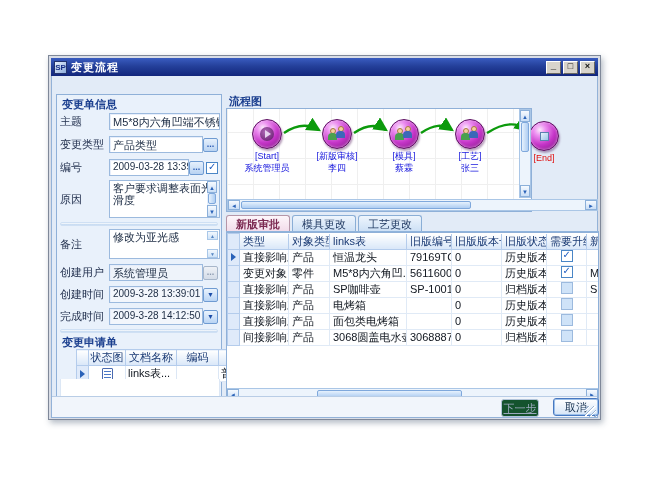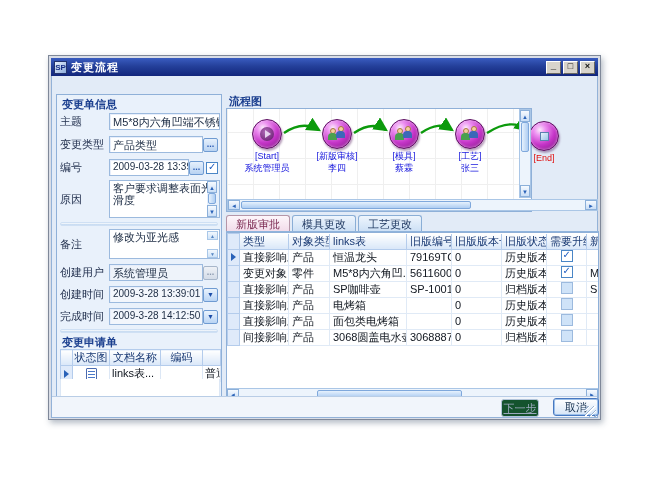--- a/index.html
+++ b/index.html
@@ -53,21 +53,21 @@
   .frow .flabel { width:49px; color:#22304e; white-space:nowrap; overflow:hidden; }
   .sep { position:absolute; left:3px; width:158px; height:4px;
     background:linear-gradient(180deg,#ffffff,#b9d2ee); border-radius:2px; border:1px solid #cfe0f4; }
 
   .txtarea { position:relative; background:#fff; border:1px solid #9cbade; }
   .txtarea .txt { padding:1px 3px; line-height:12px; }
   .spinner { position:absolute; right:1px; width:11px; display:flex; flex-direction:column; justify-content:space-between; }
   .spin-btn { height:9px; background:linear-gradient(180deg,#f2f8fe,#cfe3f8); border:1px solid #a9c7e8; color:#5585c2; font-size:5px; line-height:8px; text-align:center; }
 
   
-  .mini-table { position:absolute; left:3px; width:160px; border-collapse:collapse; table-layout:fixed; background:#fff; }
+  .mini-table { position:absolute; left:19px; width:160px; border-collapse:collapse; table-layout:fixed; background:#fff; }
   .mini-table th { background:linear-gradient(180deg,#ffffff,#d9e7f8); border:1px solid #b4ccec; font-weight:normal; color:#1a3a74; height:15px; overflow:hidden; white-space:nowrap; }
   .mini-table td { border:1px solid #dce7f5; height:15px; overflow:hidden; white-space:nowrap; padding:0 2px; background:#fff; color:#10161f; }
   .row-marker { width:0; height:0; border-top:4px solid transparent; border-bottom:4px solid transparent; border-left:5px solid #2a62b8; margin:0 auto; }
   .doc-icon { width:11px; height:12px; background:#fff; border:1px solid #4a6ab0; margin:0 auto; position:relative; border-radius:1px; }
   .doc-icon::before { content:""; position:absolute; left:1px; top:2px; width:7px; height:1px; background:#4a78c8; box-shadow:0 3px 0 #4a78c8, 0 6px 0 #4a78c8; }
 
   
   .flow-group { position:absolute; left:174px; top:17px; width:373px; height:119px; }
   .flow-canvas { position:absolute; left:0; top:15px; width:306px; height:104px; background:#ffffff; border:1px solid #8fb0d8;
     background-image:repeating-linear-gradient(0deg,#efefef 0 1px,transparent 1px 26px),
@@ -87,21 +87,21 @@
   .person.p1 { left:0; top:2px; } .person.p1 .body { background:#4aa04e; }
   .person.p2 { left:8px; top:0; } .person.p2 .body { background:#3c68b8; }
   .node-cube { position:absolute; left:10px; top:10px; width:9px; height:9px; background:linear-gradient(135deg,#e8f4fd,#9cc2e8); border:1px solid #5c80b0; }
   .node-label { margin-top:2px; font-size:9px; line-height:10px; color:#1515dd; white-space:nowrap; }
   .flow-node.end .node-label { color:#e01010; }
 
   
   .tabbar { position:absolute; left:174px; top:139px; width:373px; height:17px; display:flex; gap:2px; border-bottom:1px solid #90b4dc; }
   .tab { padding:1px 9px 0; border:1px solid #8aaed6; border-bottom:none; border-radius:3px 3px 0 0;
     background:linear-gradient(180deg,#eef5fd,#cde0f5); color:#1c355e; white-space:nowrap; }
-  .tab.active { background:linear-gradient(180deg,#fdf6fa,#f2dcea); border-color:#b596a8; color:#7c2a52; font-weight:normal; }
+  .tab.active { background:linear-gradient(180deg,#fdf6fa,#f2dcea); border-color:#b596a8; color:#7c2a52; font-weight:bold; }
 
   .table-wrap { position:absolute; left:174px; top:156px; width:373px; height:169px; background:#ffffff; border:1px solid #8fb0d8; overflow:hidden; }
   .main-table { border-collapse:collapse; table-layout:fixed; width:520px; }
   .main-table th { background:linear-gradient(180deg,#ffffff,#d9e7f8); border:1px solid #b4ccec; border-top:none; font-weight:normal; color:#1a3a74; height:15px; padding:0 3px; text-align:left; overflow:hidden; white-space:nowrap; }
   .main-table td { border-right:1px solid #e0eaf6; border-bottom:1px solid #e0eaf6; height:16px; padding:0 3px; overflow:hidden; white-space:nowrap; color:#10161f; }
   .main-table td.ind, .main-table th.ind { background:#dfeafa; border:1px solid #b4ccec; padding:0; }
   .main-table td.center { text-align:center; }
 
   
   .bottombar { position:absolute; left:0; top:320px; width:545px; height:21px; background:#f1f5fb; border-top:1px solid #b9cde6; }

